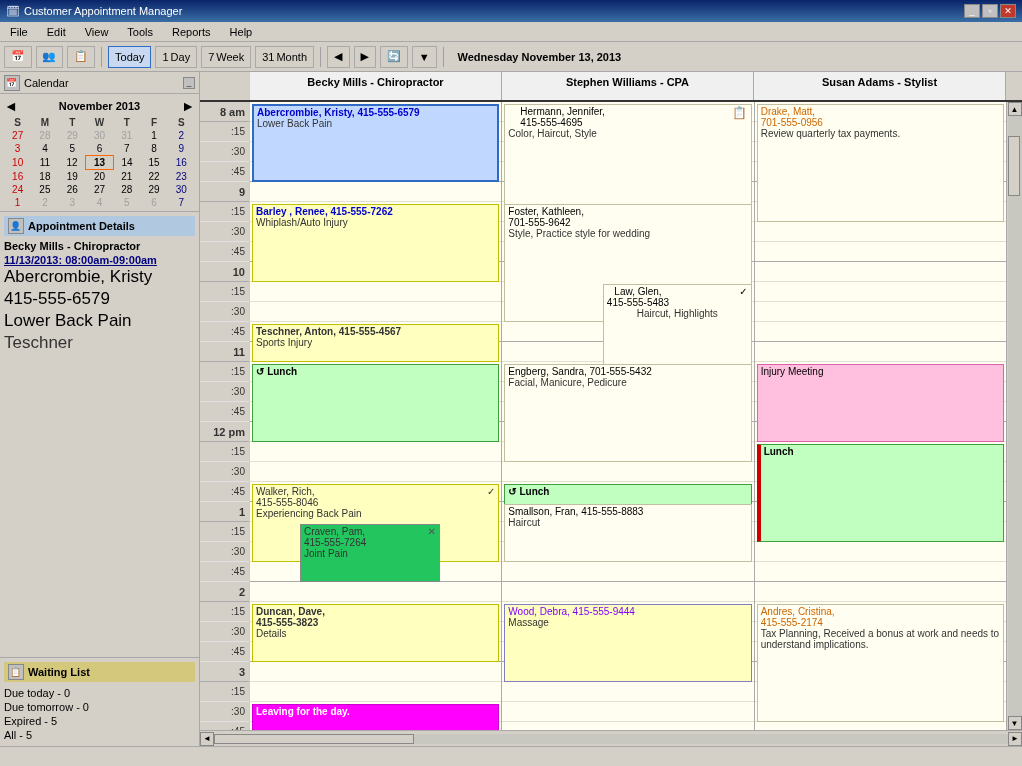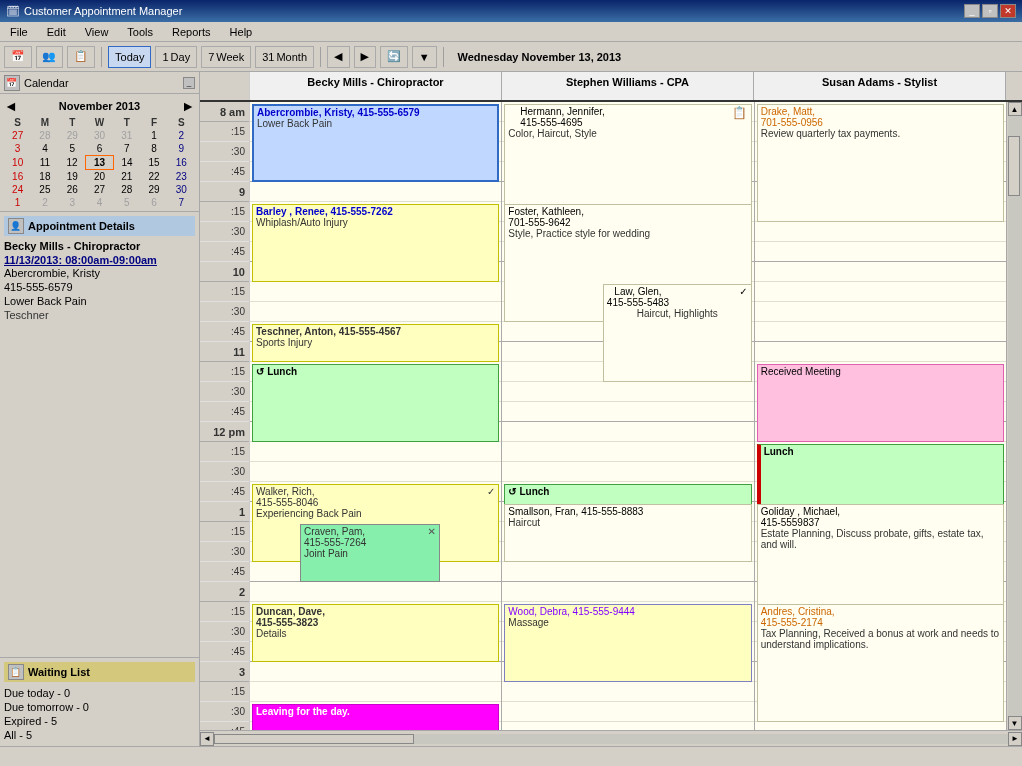--- a/index.html
+++ b/index.html
@@ -126,21 +126,21 @@
       padding: 4px;
       border-top: 1px solid #a8a8a8;
       background: #d4d0c8;
     }
     .appt-details-title {
       font-weight: bold; font-size: 11px;
       background: #b0c8e0; padding: 2px 4px; margin-bottom: 4px;
     }
     .appt-provider { font-weight: bold; font-size: 11px; margin-bottom: 2px; }
     .appt-datetime { color: #000080; font-weight: bold; text-decoration: underline; font-size: 11px; }
-    .appt-field { font-size: 11px; padding: 1px 0; }
+    .appt-field { font-size: 17px; padding: 1px 0; }
     .appt-status { color: #333; }
     
     
     .waiting-list {
       border-top: 1px solid #a8a8a8;
       padding: 4px;
       margin-top: auto;
     }
     .waiting-list-title {
       font-weight: bold; font-size: 11px;
@@ -536,21 +536,21 @@
               <div style="color:#333;">Walker, Rich,<br>415-555-8046</div>
               <span style="color:#333;">✓</span>
             </div>
             <div class="appt-service">Experiencing Back Pain</div>
           </div>
           <div class="appt-block" style="top:502px;height:58px;background:#ffffc0;border:1px solid #c0c000;">
             <div class="appt-name" style="color:#333;">Duncan, Dave,<br>415-555-3823</div>
             <div class="appt-service">Details</div>
           </div>
 
-          <div class="appt-block popup" style="top:422px;left:50px;right:-20px;width:140px;height:58px;background:#86efac;border:1px solid #888;z-index:30;">
+          <div class="appt-block popup" style="top:422px;left:50px;right:-20px;width:140px;height:58px;background:#22c55e;border:1px solid #888;z-index:30;">
             <div style="display:flex;justify-content:space-between;align-items:flex-start;">
               <div style="color:#333;font-size:10px;">Craven, Pam,<br>415-555-7264<br>Joint Pain</div>
               <span style="cursor:pointer;color:#555;">✕</span>
             </div>
           </div>
           <div class="appt-block magenta" style="top:602px;height:98px;background:#ff00ff;border:1px solid #cc00cc;">
             <div class="appt-name" style="color:white;">Leaving for the day.</div>
           </div>
         </div>
 
@@ -602,20 +602,24 @@
             <div>Foster, Kathleen,<br>701-555-9642</div>
             <div class="appt-service">Style, Practice style for wedding</div>
           </div>
           <div class="appt-block" style="top:182px;height:98px;background:#fffef0;border:1px solid #c0c0a0;left:40%;right:2px;text-align:center;">
             <div style="display:flex;justify-content:space-between;">
               <div>Law, Glen,<br>415-555-5483</div>
               <span>✓</span>
             </div>
             <div class="appt-service">Haircut, Highlights</div>
           </div>
+          <div class="appt-block" style="top:262px;height:98px;background:#fffef0;border:1px solid #c0c0a0;">
+            <div>Engberg, Sandra, 701-555-5432</div>
+            <div class="appt-service">Facial, Manicure, Pedicure</div>
+          </div>
           <div class="appt-block lunch" style="top:382px;height:78px;">
             <div style="display:flex;align-items:center;gap:2px;font-weight:bold;">↺ Lunch</div>
           </div>
           <div class="appt-block" style="top:402px;height:58px;background:#fffef0;border:1px solid #c0c0a0;">
             <div>Smallson, Fran, 415-555-8883</div>
             <div class="appt-service">Haircut</div>
           </div>
           <div class="appt-block" style="top:502px;height:78px;background:#ffffc0;border:1px solid #8080c0;">
             <div style="color:#8000ff;">Wood, Debra, 415-555-9444</div>
             <div class="appt-service">Massage</div>
@@ -657,28 +661,24 @@
               <div style="height:20px;border-bottom:1px solid #e0e0d0;background:#fffef0;"></div>
               <div style="height:20px;border-bottom:1px solid #aaa;background:#fffef0;"></div>
 
           </div>
 
           <div class="appt-block" style="top:2px;height:118px;background:#fffef0;border:1px solid #c0c0a0;">
             <div style="color:#cc6600;">Drake, Matt,<br>701-555-0956</div>
             <div class="appt-service">Review quarterly tax payments.</div>
           </div>
           <div class="appt-block pink" style="top:262px;height:78px;background:#ffc0e0;border:1px solid #e060b0;">
-            <div>Received Meeting</div>
+            <div>Injury Meeting</div>
           </div>
           <div class="appt-block lunch" style="top:342px;height:98px;background:#c0ffc0;border:1px solid #40a040;border-left:4px solid #cc0000;">
             <div style="font-weight:bold;">Lunch</div>
-          </div>
-          <div class="appt-block" style="top:402px;height:138px;background:#fffef0;border:1px solid #c0c0a0;">
-            <div>Goliday , Michael,<br>415-5559837</div>
-            <div class="appt-service">Estate Planning, Discuss probate, gifts, estate tax, and will.</div>
           </div>
           <div class="appt-block" style="top:502px;height:118px;background:#fffef0;border:1px solid #c0c0a0;">
             <div style="color:#cc6600;">Andres, Cristina,<br>415-555-2174</div>
             <div class="appt-service">Tax Planning, Received a bonus at work and needs to understand implications.</div>
           </div>
         </div>
 
       </div>
 
       <div style="width:16px;background:#d4d0c8;border-left:1px solid #a8a8a8;display:flex;flex-direction:column;align-items:center;">

